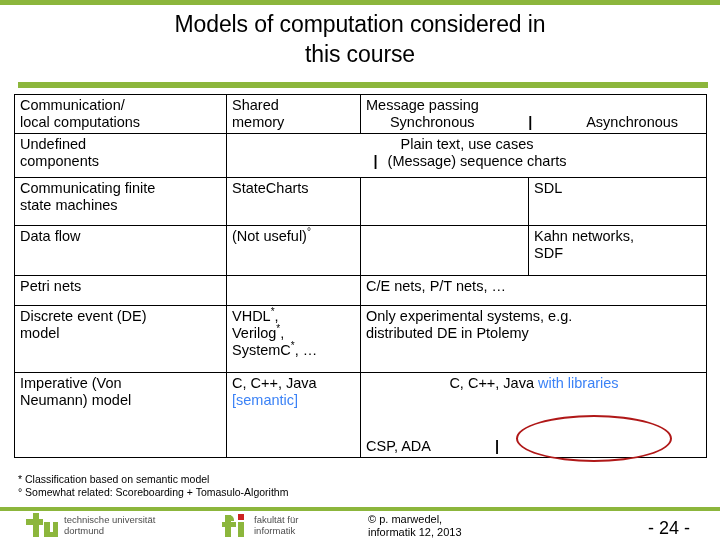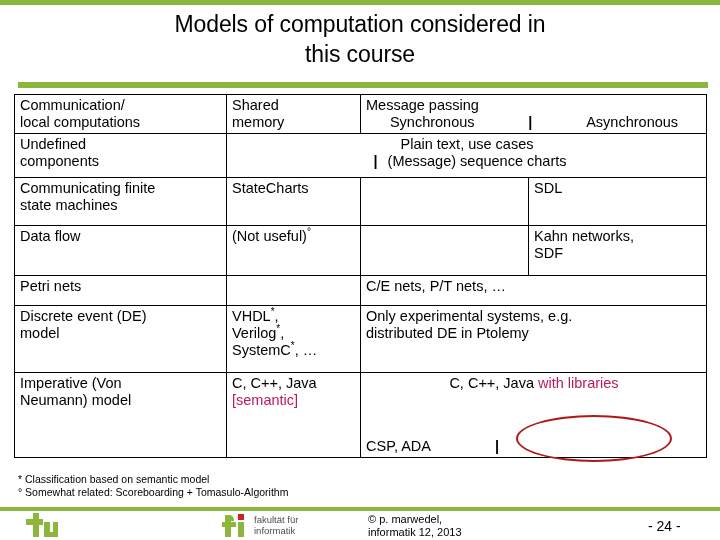--- a/index.html
+++ b/index.html
@@ -78,21 +78,21 @@
     padding-bottom: 0;
   }
   .hdr-sub {
     display: flex;
     justify-content: space-around;
     align-items: flex-start;
   }
   .hdr-sub > span { white-space: nowrap; }
   .bar { padding: 0 6px; font-weight: bold; }
 
-  .red { color: #be185d; }
+  .red { color: #3b82f6; }
   .sup { font-size: 10px; vertical-align: super; line-height: 0; }
 
   .rowpad-1 { height: 39px; }
   .rowpad-2 { height: 43px; }
   .rowpad-3 { height: 45px; }
   .rowpad-4 { height: 25px; }
   .rowpad-5 { height: 62px; }
   .rowpad-6 { height: 40px; }
   .line-a { display: block; }
   .line-b { display: block; }
@@ -202,21 +202,21 @@
   .copyright {
     position: absolute;
     left: 368px; top: 513px;
     font-size: 11px;
     line-height: 13px;
     color: #000;
   }
   .pagenum {
     position: absolute;
     left: 648px; top: 518px;
-    font-size: 14px;
+    font-size: 18px;
     color: #000;
   }
 </style>
 </head>
 <body>
 
 <div class="top-rule"></div>
 
 <div class="title">
   <span>Models of computation considered in</span><br>
@@ -344,20 +344,24 @@
 
 <div class="bottom-rule"></div>
 
 <div class="logo-tu">
   <span class="tu-mark">
     <span class="t-v"></span>
       <span class="t-h"></span>
     <span class="u-l"></span>
       <span class="u-r"></span>
       <span class="u-b"></span>
+  </span>
+  <span class="logo-text">
+    <span>technische universität</span><br>
+    <span>dortmund</span>
   </span>
 </div>
 
 <div class="logo-fi">
   <span class="fi-mark">
     <span class="f-v"></span>
       <span class="f-hook"></span>
       <span class="f-h"></span>
     <span class="i-s"></span>
       <span class="i-d"></span>

